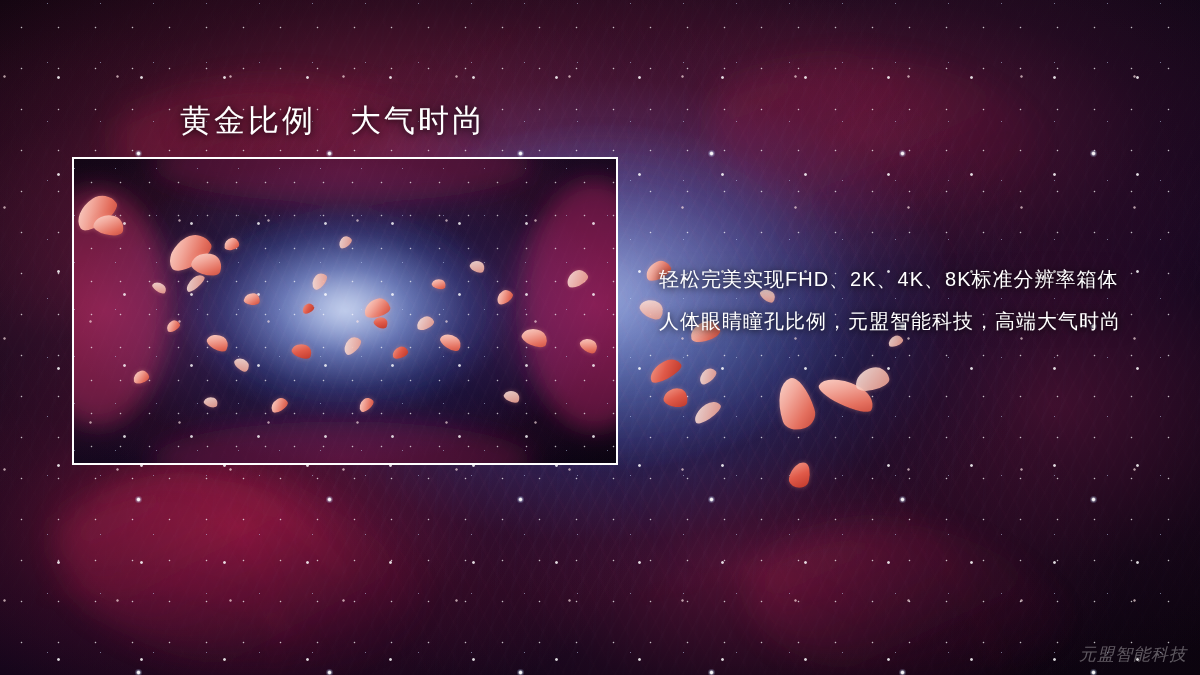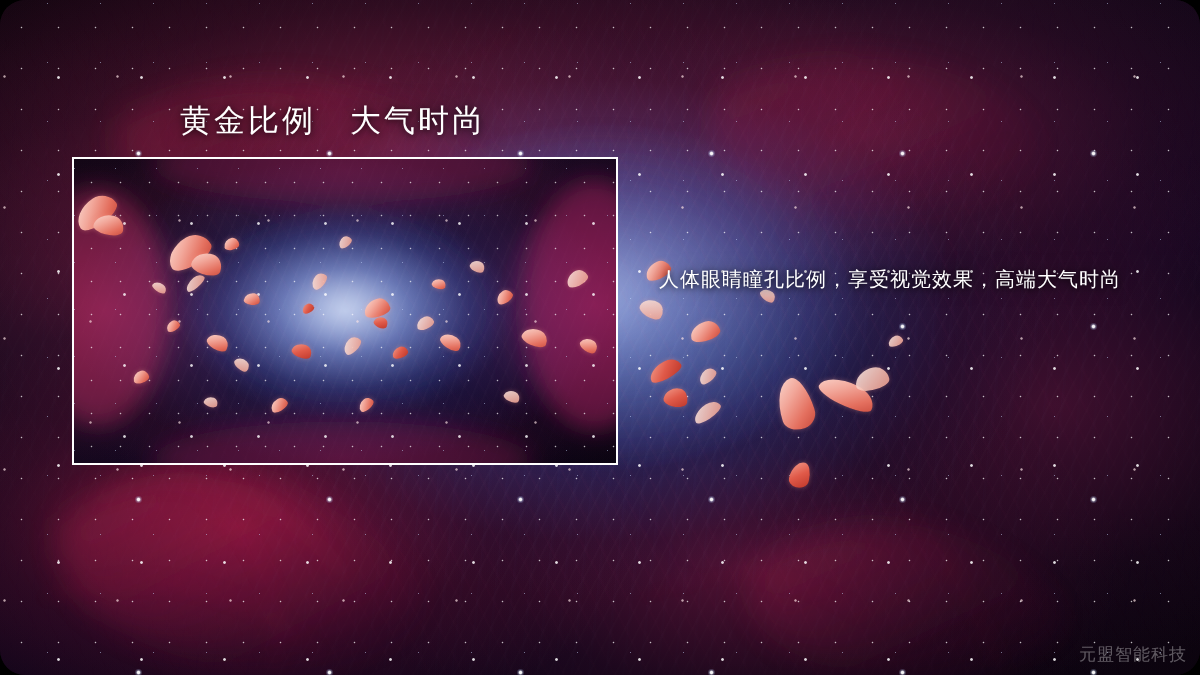--- a/index.html
+++ b/index.html
@@ -11,21 +11,20 @@
   body {
     font-family: "Liberation Sans", "DejaVu Sans", sans-serif;
   }
 
   .slide {
     position: relative;
     width: 1200px;
     height: 675px;
     overflow: hidden;
     background: #0a0208;
-    border-radius: 25px;
   }
 
   
   .bg-base {
     position: absolute;
     inset: 0;
     background:
       radial-gradient(ellipse 46% 52% at 50% 46%, rgba(120,150,235,0.60) 0%, rgba(70,90,190,0.34) 38%, rgba(30,35,90,0.10) 66%, rgba(0,0,0,0) 82%),
       radial-gradient(ellipse 30% 34% at 50% 44%, rgba(196,215,255,0.50) 0%, rgba(130,160,235,0.22) 45%, rgba(0,0,0,0) 76%),
       radial-gradient(ellipse 60% 46% at 33% 22%, rgba(186,44,86,0.52) 0%, rgba(120,26,62,0.26) 46%, rgba(0,0,0,0) 78%),
@@ -169,20 +168,21 @@
   }
 
   .watermark {
     position: absolute;
     right: 13px;
     bottom: 9px;
     font-size: 17px;
     letter-spacing: 1px;
     color: rgba(255,255,255,0.34);
     white-space: pre;
+    font-style: italic;
   }
 </style>
 </head>
 <body>
 
 <div class="slide">
 
   <div class="bg-base"></div>
   <div class="bg-wisps"></div>
 
@@ -310,18 +310,19 @@
     <div class="petal pale" style="left:130px; top:238px; width:14px; height:10px; transform:rotate(20deg);"></div>
     <div class="petal" style="left:284px; top:240px; width:16px; height:11px; transform:rotate(-38deg);"></div>
     <div class="petal pale" style="left:430px; top:232px; width:16px; height:11px; transform:rotate(26deg);"></div>
     <div class="petal" style="left:0px; top:40px; width:44px; height:26px; transform:rotate(-34deg);"></div>
     <div class="petal" style="left:20px; top:56px; width:30px; height:20px; transform:rotate(14deg);"></div>
   </div>
 
   <div class="title">黄金比例　大气时尚</div>
 
   <div class="body-text">
-    <div class="body-line">人体眼睛瞳孔比例，享受视觉效果，高端大气时尚</div>
+    <div class="body-line">轻松完美实现FHD、2K、4K、8K标准分辨率箱体</div>
+    <div class="body-line">人体眼睛瞳孔比例，元盟智能科技，高端大气时尚</div>
   </div>
 
   <div class="watermark">元盟智能科技</div>
 
 </div>
 
 </body></html>

